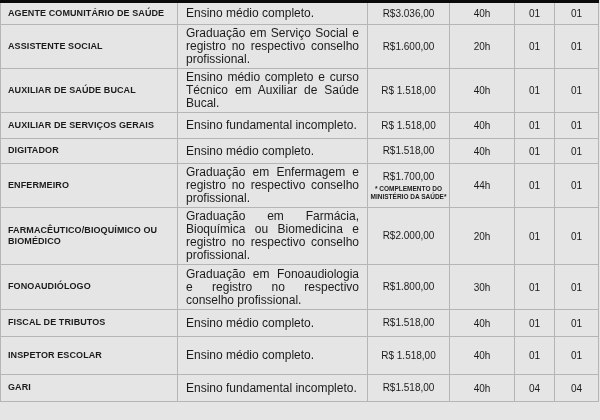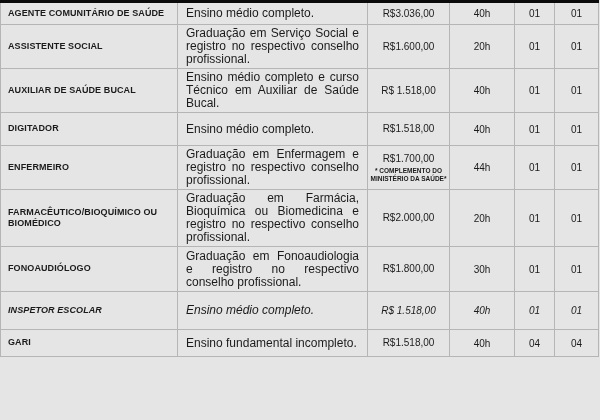--- a/index.html
+++ b/index.html
@@ -108,21 +108,31 @@
         <tr style="height: 17px;">
           <td class="col-position">AUXILIAR DE SAÚDE BUCAL</td>
           <td class="col-requirements">Ensino médio completo e curso Técnico em Auxiliar de Saúde Bucal.</td>
           <td class="col-salary">
             <div>R$ 1.518,00</div>
           </td>
           <td class="col-workload">40h</td>
           <td class="col-vacancies">01</td>
           <td class="col-total">01</td>
         </tr>
-        <tr style="height: 33px;">
+        <tr style="height: 26px;">
+          <td class="col-position">AUXILIAR DE SERVIÇOS GERAIS</td>
+          <td class="col-requirements">Ensino fundamental incompleto.</td>
+          <td class="col-salary">
+            <div>R$ 1.518,00</div>
+          </td>
+          <td class="col-workload">40h</td>
+          <td class="col-vacancies">01</td>
+          <td class="col-total">01</td>
+        </tr>
+        <tr style="height: 25px;">
           <td class="col-position">DIGITADOR</td>
           <td class="col-requirements">Ensino médio completo.</td>
           <td class="col-salary">
             <div>R$1.518,00</div>
           </td>
           <td class="col-workload">40h</td>
           <td class="col-vacancies">01</td>
           <td class="col-total">01</td>
         </tr>
         <tr style="height: 44px;">
@@ -149,21 +159,31 @@
         <tr style="height: 45px;">
           <td class="col-position">FONOAUDIÓLOGO</td>
           <td class="col-requirements">Graduação em Fonoaudiologia e registro no respectivo conselho profissional.</td>
           <td class="col-salary">
             <div>R$1.800,00</div>
           </td>
           <td class="col-workload">30h</td>
           <td class="col-vacancies">01</td>
           <td class="col-total">01</td>
         </tr>
-        <tr style="height: 38px; font-style: italic;">
+        <tr style="height: 27px;">
+          <td class="col-position">FISCAL DE TRIBUTOS</td>
+          <td class="col-requirements">Ensino médio completo.</td>
+          <td class="col-salary">
+            <div>R$1.518,00</div>
+          </td>
+          <td class="col-workload">40h</td>
+          <td class="col-vacancies">01</td>
+          <td class="col-total">01</td>
+        </tr>
+        <tr style="height: 38px;">
           <td class="col-position">INSPETOR ESCOLAR</td>
           <td class="col-requirements">Ensino médio completo.</td>
           <td class="col-salary">
             <div>R$ 1.518,00</div>
           </td>
           <td class="col-workload">40h</td>
           <td class="col-vacancies">01</td>
           <td class="col-total">01</td>
         </tr>
         <tr style="height: 27px;">

